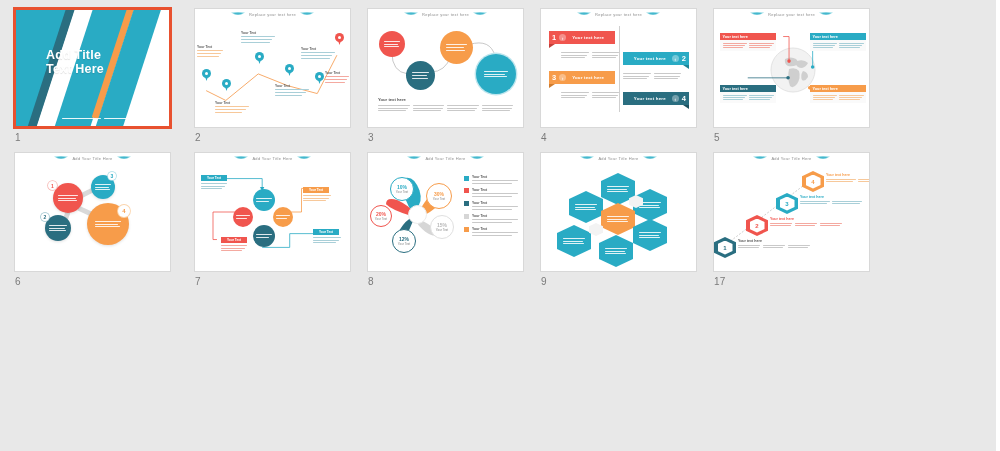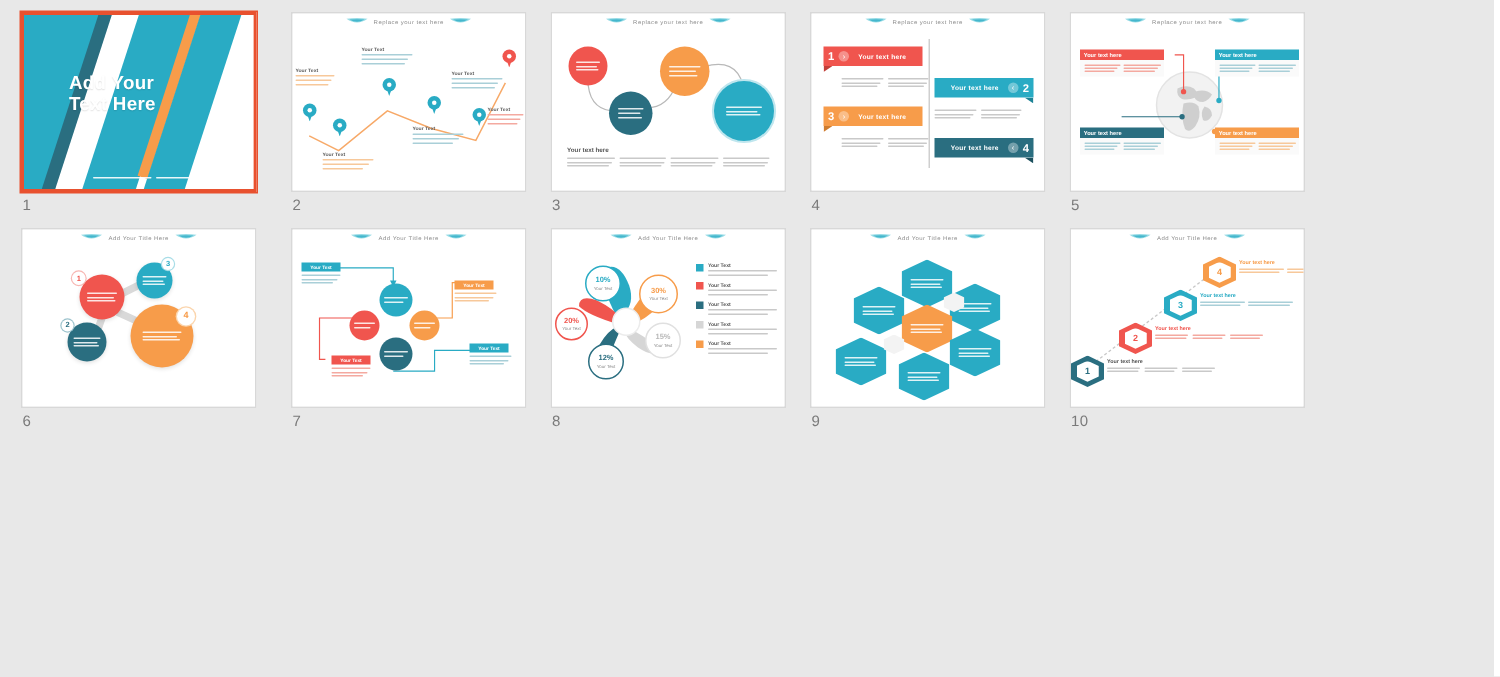--- a/index.html
+++ b/index.html
@@ -164,21 +164,21 @@
           <div class="band" style="left:67px;top:-26px;width:6px;height:200px;background:#ffffff;"></div>
 
           <div class="band" style="left:73px;top:-26px;width:12px;height:230px;background:#ffffff;"></div>
 
           <div class="band" style="left:85px;top:-26px;width:34px;height:230px;background:#29abc4;"></div>
 
           <div class="band" style="left:119px;top:-26px;width:7px;height:140px;background:#f79c4a;"></div>
           <div class="band" style="left:126px;top:-26px;width:26px;height:230px;background:#29abc4;"></div>
 
           <div class="s1-title">
-            <div>Add Your</div>
+            <div>Add Title</div>
             <div>Text Here</div>
           </div>
           <div class="s1-sub">
             <span class="tline"></span>
               <span class="tline"></span>
           </div>
         </div>
       </div>
       <div class="slidenum">1</div>
     </div>
@@ -967,17 +967,17 @@
                   <span class="tline" style="width:92%"></span>
                 </div>
               <div class="txtblk" style="flex:1">
                   <span class="tline" style="width:100%"></span>
                   <span class="tline" style="width:92%"></span>
                 </div>
             </div>
           </div>
         </div>
       </div>
-      <div class="slidenum">10</div>
+      <div class="slidenum">17</div>
     </div>
 
   </div>
 </div>
 
 </body></html>

